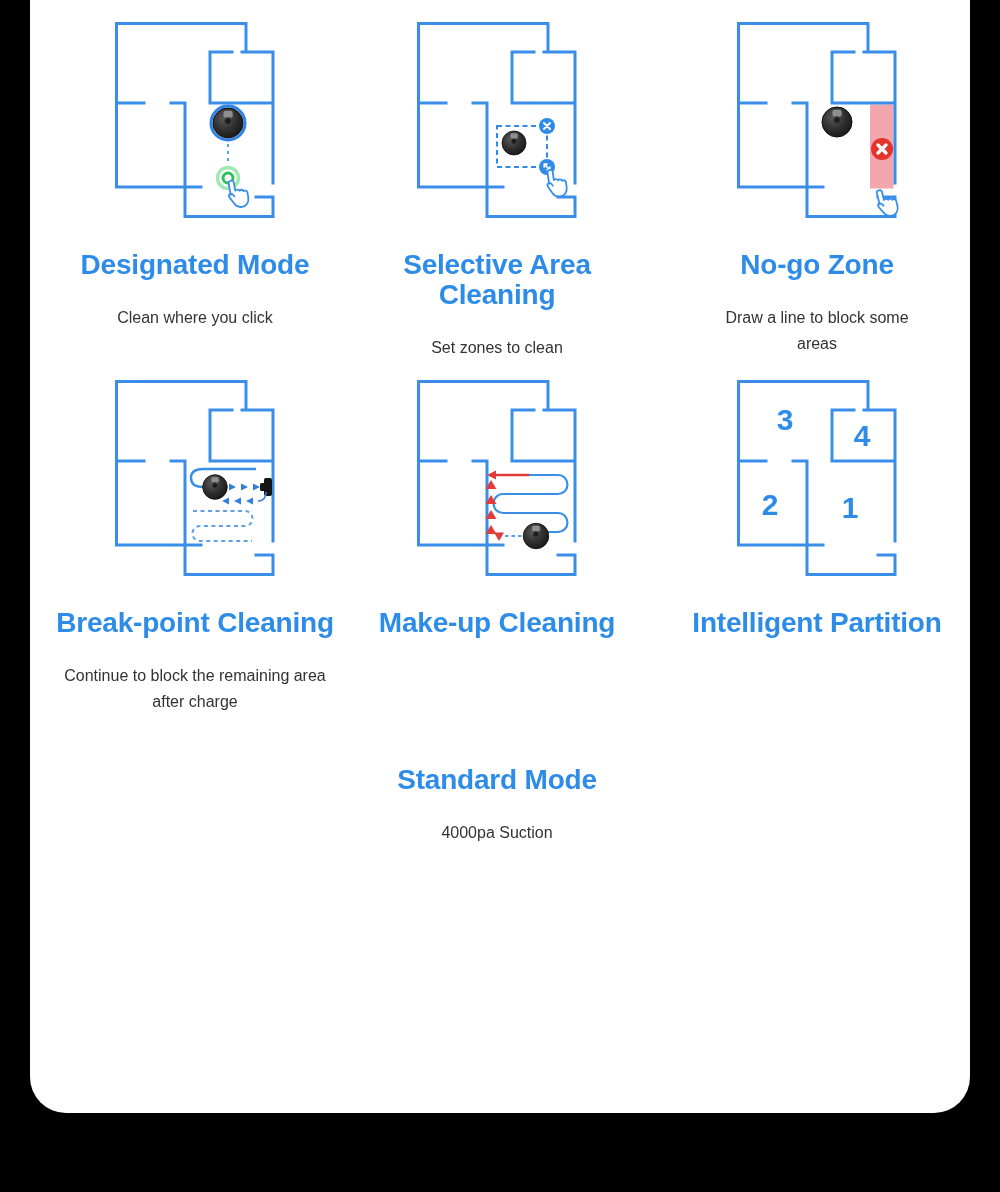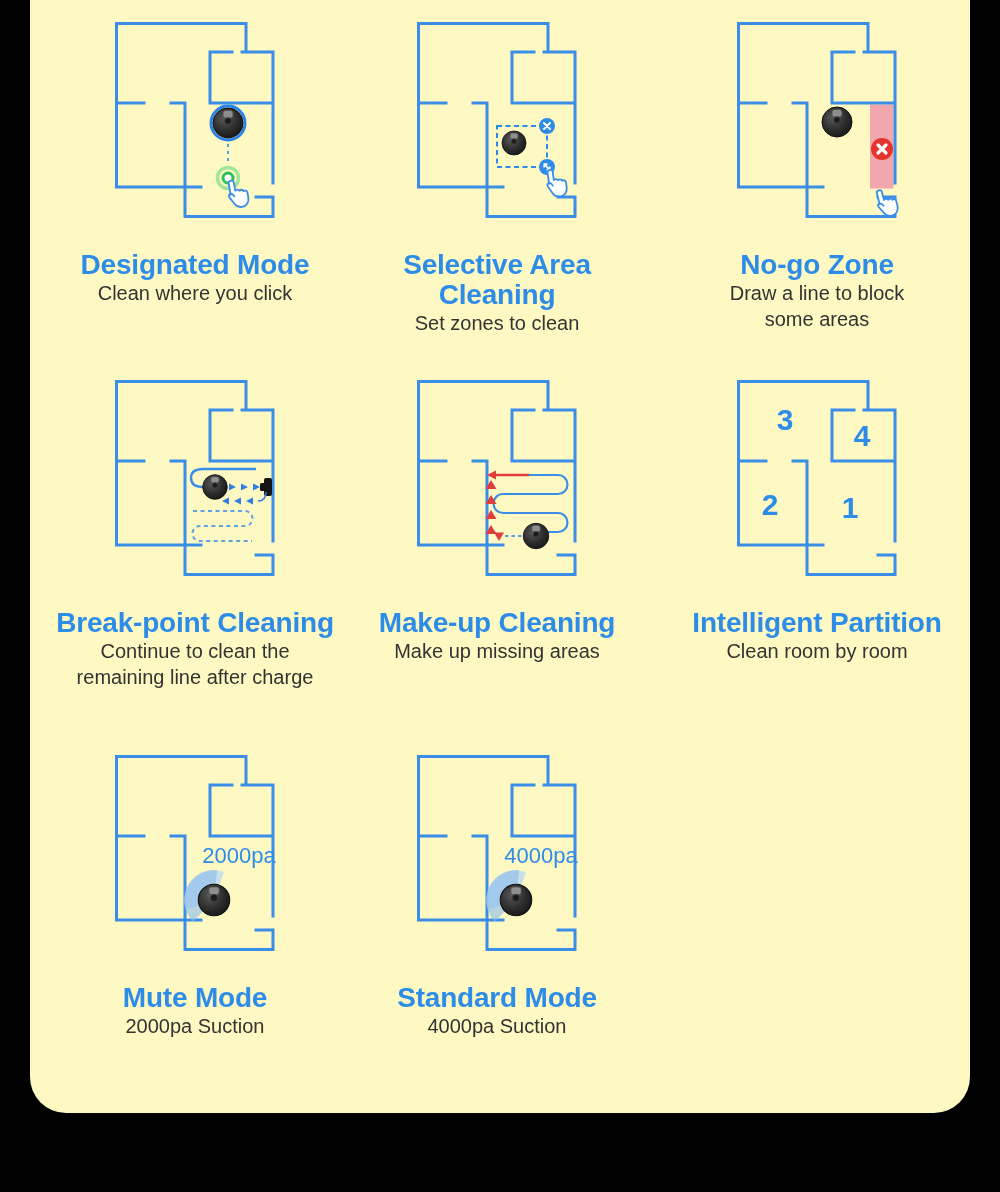--- a/index.html
+++ b/index.html
@@ -1,26 +1,26 @@
 <!DOCTYPE html>
 <html><head>
 <meta charset="utf-8">
 <style>
   html,body{margin:0;padding:0;background:#000;}
   .page{position:relative;width:1000px;height:1192px;background:#000;overflow:hidden;
         font-family:"Liberation Sans",sans-serif;}
-  .card{position:absolute;left:30px;top:0;width:940px;height:1113px;background:#fef9c3;
+  .card{position:absolute;left:30px;top:0;width:940px;height:1113px;background:#ffffff;
         border-radius:0 0 36px 36px;}
   .tile{position:absolute;width:300px;text-align:center;}
   .c1{left:15px;}  .c2{left:317px;} .c3{left:637px;}
   .r1{top:0;}      .r2{top:358px;}  .r3{top:733px;}
   .plan{margin:22px auto 0;width:160px;height:196px;position:relative;}
   .plan svg{overflow:visible;display:block;}
   .title{margin-top:32px;font-size:28px;font-weight:bold;color:#2E8CE9;letter-spacing:-0.2px;line-height:30px;}
-  .subtitle{margin:0 auto 0;font-size:20px;color:#333;line-height:26px;max-width:262px;}
+  .subtitle{margin:25px auto 0;font-size:16px;color:#333;line-height:26px;max-width:262px;}
   .subtitle.narrow{max-width:200px;}
   .plan text{font-family:"Liberation Sans",sans-serif;}
   .room-num{font-size:30px;font-weight:bold;fill:#2E8CE9;}
   .pa-label{font-size:22px;fill:#2E8CE9;}
 </style>
 </head>
 <body>
 
 <svg width="0" height="0" style="position:absolute" aria-hidden="true">
   <defs>
@@ -122,21 +122,21 @@
           <path d="M151,112 Q151,121 143,121" fill="none" stroke="#2E7FE0" stroke-width="1.6"></path>
           <g fill="#2E7FE0">
             <path d="M138,117.5 l-7,3.5 l7,3.5 z"></path>
             <path d="M126,117.5 l-7,3.5 l7,3.5 z"></path>
             <path d="M114,117.5 l-7,3.5 l7,3.5 z"></path>
           </g>
           <path d="M78,131 H130 A7.5,7.5 0 0 1 130,146 H85 A7.5,7.5 0 0 0 85,161 H137" fill="none" stroke="#5FA0E6" stroke-width="2" stroke-dasharray="4 3.5"></path>
         </svg>
       </div>
       <div class="title">Break-point Cleaning</div>
-      <div class="subtitle">Continue to clean the remaining line after charge</div>
+      <div class="subtitle">Continue to block the remaining area after charge</div>
     </div>
 
     <div class="tile c2 r2">
       <div class="plan">
         <svg width="160" height="196" viewBox="0 0 160 196">
           <use href="#fp"></use>
           <path d="M79,95 H141 A9.5,9.5 0 0 1 141,114 H86 A9.5,9.5 0 0 0 86,133 H141 A9.5,9.5 0 0 1 141,152 H128" fill="none" stroke="#3B8EE8" stroke-width="2.2"></path>
           <path d="M79,95 H112" stroke="#E03C3C" stroke-width="2.4"></path>
           <path d="M70,95 L79,90.5 L79,99.5 Z" fill="#E03C3C"></path>
           <g fill="#E03C3C">
@@ -144,65 +144,37 @@
             <path d="M74,115 l-5.5,9 h11 z"></path>
             <path d="M74,130 l-5.5,9 h11 z"></path>
             <path d="M74,145 l-5.5,9 h11 z"></path>
           </g>
           <path d="M82,161 l-5,-8.5 h10 z" fill="#E03C3C"></path>
           <line x1="88" y1="156" x2="106" y2="156" stroke="#5B9FE8" stroke-width="2" stroke-dasharray="3.5 3"></line>
           <use href="#robot" transform="translate(119,156) scale(0.85)"></use>
         </svg>
       </div>
       <div class="title">Make-up Cleaning</div>
-      <div class="subtitle">Make up missing areas</div>
     </div>
 
     <div class="tile c3 r2">
       <div class="plan">
         <svg width="160" height="196" viewBox="0 0 160 196">
           <use href="#fp"></use>
           <text class="room-num" x="48" y="50" text-anchor="middle">3</text>
           <text class="room-num" x="125" y="66" text-anchor="middle">4</text>
           <text class="room-num" x="33" y="135" text-anchor="middle">2</text>
           <text class="room-num" x="113" y="138" text-anchor="middle">1</text>
         </svg>
       </div>
       <div class="title">Intelligent Partition</div>
-      <div class="subtitle">Clean room by room</div>
     </div>
 
-    <div class="tile c1 r3">
-      <div class="plan">
-        <svg width="160" height="196" viewBox="0 0 160 196">
-          <use href="#fp"></use>
-          <text class="pa-label" x="124" y="108" text-anchor="middle">2000pa</text>
-          <g transform="translate(99,145)">
-            <path d="M0,0 L10,-28 A30,30 0 0 0 -28,10 Z" fill="#BBD8F4" opacity="0.8"></path>
-            <path d="M0,0 L3,-29.8 A30,30 0 0 0 -21,21.4 Z" fill="#8FBFEC" opacity="0.65"></path>
-          </g>
-          <use href="#robot" transform="translate(99,145) scale(1.05)"></use>
-        </svg>
-      </div>
-      <div class="title">Mute Mode</div>
-      <div class="subtitle">2000pa Suction</div>
-    </div>
 
     <div class="tile c2 r3">
-      <div class="plan">
-        <svg width="160" height="196" viewBox="0 0 160 196">
-          <use href="#fp"></use>
-          <text class="pa-label" x="124" y="108" text-anchor="middle">4000pa</text>
-          <g transform="translate(99,145)">
-            <path d="M0,0 L10,-28 A30,30 0 0 0 -28,10 Z" fill="#BBD8F4" opacity="0.8"></path>
-            <path d="M0,0 L3,-29.8 A30,30 0 0 0 -21,21.4 Z" fill="#8FBFEC" opacity="0.65"></path>
-          </g>
-          <use href="#robot" transform="translate(99,145) scale(1.05)"></use>
-        </svg>
-      </div>
       <div class="title">Standard Mode</div>
       <div class="subtitle">4000pa Suction</div>
     </div>
 
     <div class="tile c3 r3">
     </div>
 
   </div>
 </div>
 

